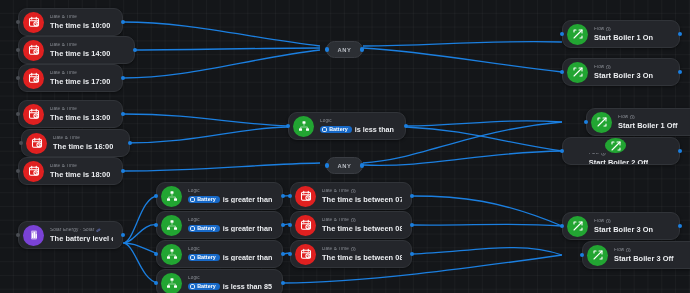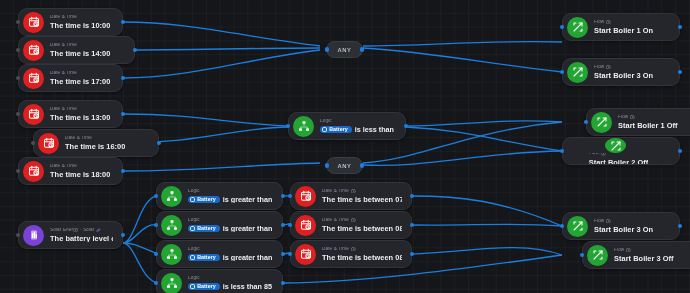--- a/index.html
+++ b/index.html
@@ -190,21 +190,21 @@
         </svg>
       </span>
       <div class="txt">
         <div class="cat">
           <span>Date &amp; Time</span>
         </div>
         <div class="ttl">The time is 13:00</div>
       </div>
       <span class="port out"></span>
     </div>
-    <div class="node" style="left: 33px; top: 129px; width: 126px;">
+    <div class="node" style="left: 21px; top: 129px; width: 109px;">
       <span class="port in dim"></span>
       <span class="ico red">
         <svg width="12" height="12" viewBox="0 0 24 24" fill="none" stroke="#fff" stroke-width="2.1" stroke-linecap="round" stroke-linejoin="round">
           <rect x="3" y="4.5" width="18" height="16" rx="2.5"></rect>
           <path d="M3 9.5h18"></path>
           <path d="M7.5 2.5v4M16.5 2.5v4"></path>
           <circle cx="16" cy="15.5" r="4.2" fill="#e02020"></circle>
           <path d="M16 13.4v2.3l1.5 1"></path>
         </svg>
       </span>
@@ -456,21 +456,21 @@
               <circle cx="8" cy="8" r="7" fill="none" stroke="#8b8f96" stroke-width="2"></circle>
               <rect x="7" y="6.6" width="2" height="5" fill="#8b8f96"></rect>
               <rect x="7" y="3.6" width="2" height="2" fill="#8b8f96"></rect>
             </svg>
           </span>
         </div>
         <div class="ttl">The time is between 08:00 and 18:00</div>
       </div>
       <span class="port out"></span>
     </div>
-    <div class="node" style="left: 562px; top: 13px; width: 118px;">
+    <div class="node" style="left: 562px; top: 20px; width: 118px;">
       <span class="port in "></span>
       <span class="ico green">
         <svg width="12" height="12" viewBox="0 0 24 24" fill="none" stroke="#fff" stroke-width="2.2" stroke-linecap="round" stroke-linejoin="round">
           <path d="M4 20L20 4"></path>
           <path d="M14 4h6v6"></path>
           <path d="M4 8V4h4"></path>
           <path d="M20 16v4h-4"></path>
         </svg>
       </span>
       <div class="txt">

